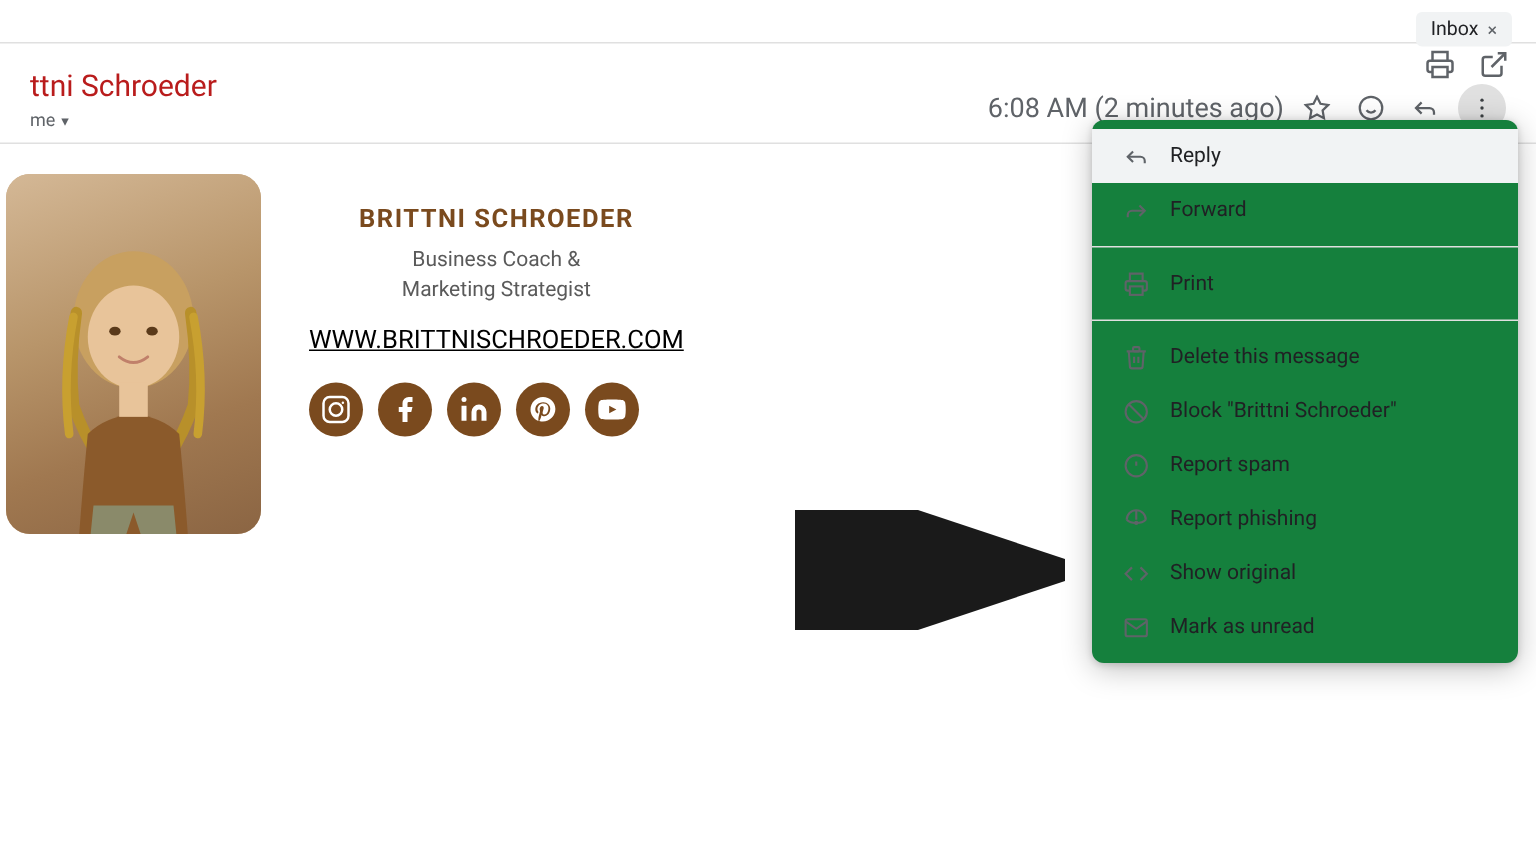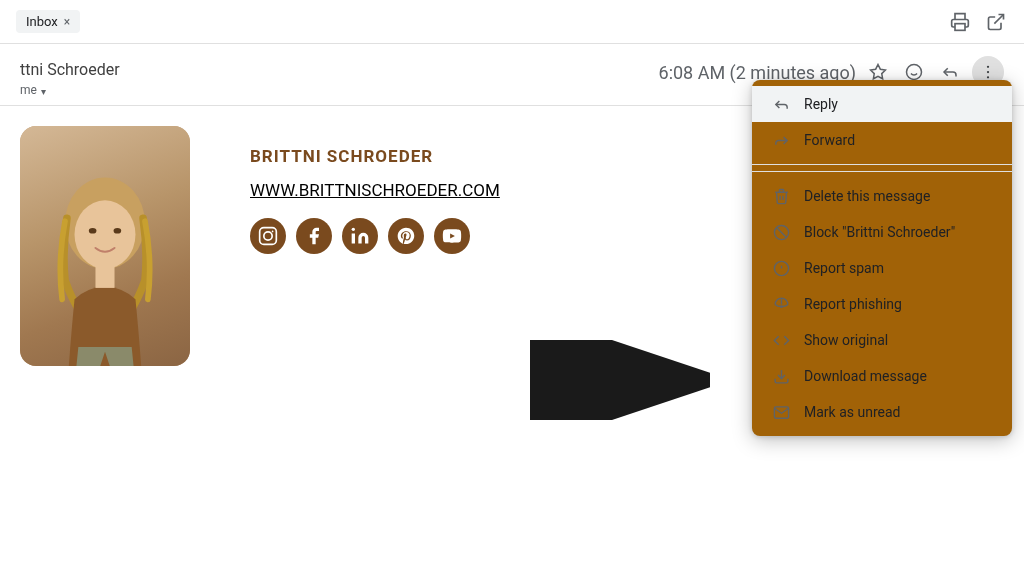--- a/index.html
+++ b/index.html
@@ -8,25 +8,26 @@
       background: #fff;
       width: 1024px;
       height: 576px;
       overflow: hidden;
       position: relative;
     }
 
     
     .top-bar {
       display: flex;
-      align-items: center;
+      align-items: flex-end;
       justify-content: space-between;
       padding: 8px 16px;
       border-bottom: 1px solid #e0e0e0;
-      height: 44px;
+      height: 29px;
+      flex-direction: column;
     }
     .inbox-tab {
       display: flex;
       align-items: center;
       background: #f1f3f4;
       border-radius: 4px;
       padding: 4px 10px;
       font-size: 13px;
       color: #202124;
       gap: 6px;
@@ -51,23 +52,23 @@
       cursor: pointer;
       font-size: 16px;
     }
 
     
     .email-header {
       padding: 16px 20px 8px 20px;
       border-bottom: 1px solid #e0e0e0;
     }
     .sender-name {
-      font-size: 16px;
+      font-size: 20px;
       font-weight: 400;
-      color: #404040;
+      color: #b91c1c;
       margin-bottom: 4px;
     }
     .sender-to {
       font-size: 12px;
       color: #5f6368;
       display: flex;
       align-items: flex-end;
       gap: 4px;
     }
     .sender-to-label {
@@ -110,24 +111,25 @@
       display: flex;
       align-items: center;
       justify-content: center;
       cursor: pointer;
       font-size: 18px;
       color: #3c4043;
     }
 
     
     .email-body {
-      padding: 20px 20px;
+      padding: 20px 4px;
       display: flex;
       align-items: flex-start;
-      gap: 60px;
+      gap: 32px;
+      text-align: center;
     }
 
     
     .profile-photo {
       width: 170px;
       height: 240px;
       border-radius: 16px;
       overflow: hidden;
       background: #c8a882;
       flex-shrink: 0;
@@ -195,22 +197,22 @@
       position: absolute;
       left: 530px;
       top: 340px;
     }
 
     
     .dropdown-menu {
       position: absolute;
       top: 80px;
       right: 12px;
-      width: 260px;
-      background: #a16207;
+      width: 284px;
+      background: #15803d;
       border-radius: 8px;
       box-shadow: 0 4px 20px rgba(0,0,0,0.25), 0 1px 5px rgba(0,0,0,0.15);
       padding: 6px 0;
       z-index: 100;
     }
     .menu-item {
       display: flex;
       align-items: center;
       gap: 14px;
       padding: 9px 20px;
@@ -332,20 +334,24 @@
 
         <rect x="60" y="104" width="20" height="24" fill="#e8c49a"></rect>
 
         <path d="M42 190 L40 210 L65 210 L70 195 L75 210 L100 210 L98 190Z" fill="#8a8a6a"></path>
       </svg>
     </div>
   </div>
 
   <div class="signature-block">
     <div class="sig-name">BRITTNI SCHROEDER</div>
+    <div class="sig-title">
+      <span>Business Coach &amp;</span><br>
+      <span>Marketing Strategist</span>
+    </div>
     <div class="sig-website">WWW.BRITTNISCHROEDER.COM</div>
     <div class="sig-icons">
 
       <div class="social-icon" style="background:#7a4a1e;">
         <svg width="20" height="20" viewBox="0 0 24 24" fill="none" stroke="white" stroke-width="2">
           <rect x="2" y="2" width="20" height="20" rx="5" ry="5"></rect>
           <circle cx="12" cy="12" r="5"></circle>
           <circle cx="17.5" cy="6.5" r="1" fill="white" stroke="none"></circle>
         </svg>
       </div>
@@ -409,20 +415,30 @@
         <polyline points="15 17 20 12 15 7"></polyline>
         <path d="M4 18v-2a4 4 0 0 1 4-4h12"></path>
       </svg>
     </div>
     <span class="menu-label">Forward</span>
   </div>
 
   <div class="menu-divider"></div>
 
 
+  <div class="menu-item">
+    <div class="menu-icon">
+      <svg width="17" height="17" viewBox="0 0 24 24" fill="none" stroke="#5f6368" stroke-width="2">
+        <polyline points="6 9 6 2 18 2 18 9"></polyline>
+        <path d="M6 18H4a2 2 0 0 1-2-2v-5a2 2 0 0 1 2-2h16a2 2 0 0 1 2 2v5a2 2 0 0 1-2 2h-2"></path>
+        <rect x="6" y="14" width="12" height="8"></rect>
+      </svg>
+    </div>
+    <span class="menu-label">Print</span>
+  </div>
 
   <div class="menu-divider"></div>
 
   <div class="menu-item">
     <div class="menu-icon">
       <svg width="17" height="17" viewBox="0 0 24 24" fill="none" stroke="#5f6368" stroke-width="2">
         <polyline points="3 6 5 6 21 6"></polyline>
         <path d="M19 6l-1 14a2 2 0 0 1-2 2H8a2 2 0 0 1-2-2L5 6"></path>
         <path d="M10 11v6M14 11v6"></path>
         <rect x="9" y="2" width="6" height="4" rx="1"></rect>
@@ -468,30 +484,20 @@
     <div class="menu-icon">
       <svg width="17" height="17" viewBox="0 0 24 24" fill="none" stroke="#5f6368" stroke-width="2">
         <polyline points="16 18 22 12 16 6"></polyline>
         <polyline points="8 6 2 12 8 18"></polyline>
       </svg>
     </div>
     <span class="menu-label">Show original</span>
   </div>
 
 
-  <div class="menu-item">
-    <div class="menu-icon">
-      <svg width="17" height="17" viewBox="0 0 24 24" fill="none" stroke="#5f6368" stroke-width="2">
-        <path d="M21 15v4a2 2 0 0 1-2 2H5a2 2 0 0 1-2-2v-4"></path>
-        <polyline points="7 10 12 15 17 10"></polyline>
-        <line x1="12" y1="15" x2="12" y2="3"></line>
-      </svg>
-    </div>
-    <span class="menu-label">Download message</span>
-  </div>
 
   <div class="menu-item">
     <div class="menu-icon">
       <svg width="17" height="17" viewBox="0 0 24 24" fill="none" stroke="#5f6368" stroke-width="2">
         <path d="M4 4h16c1.1 0 2 .9 2 2v12c0 1.1-.9 2-2 2H4c-1.1 0-2-.9-2-2V6c0-1.1.9-2 2-2z"></path>
         <polyline points="22,6 12,13 2,6"></polyline>
       </svg>
     </div>
     <span class="menu-label">Mark as unread</span>
   </div>

